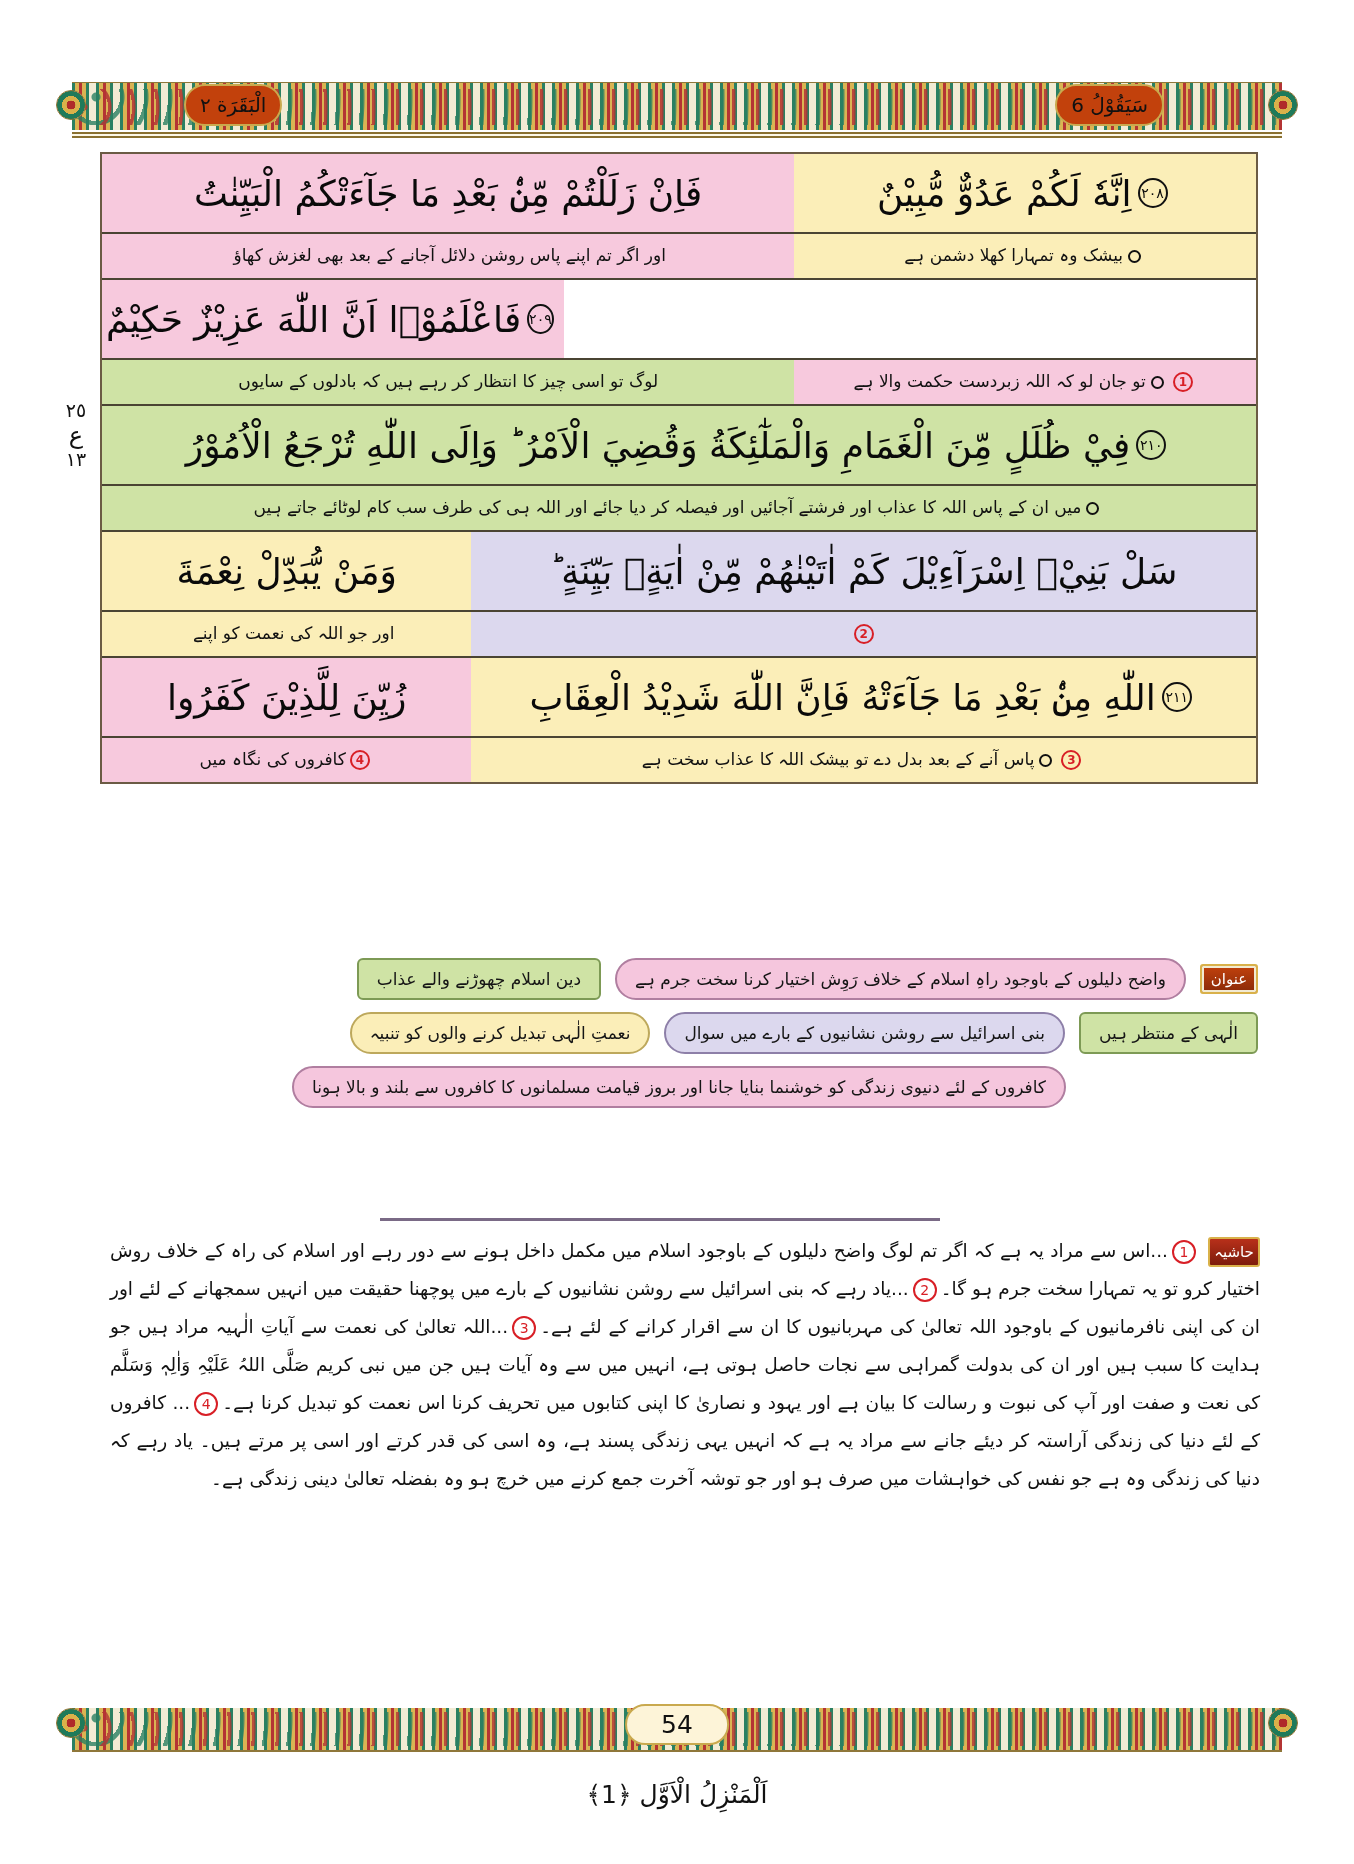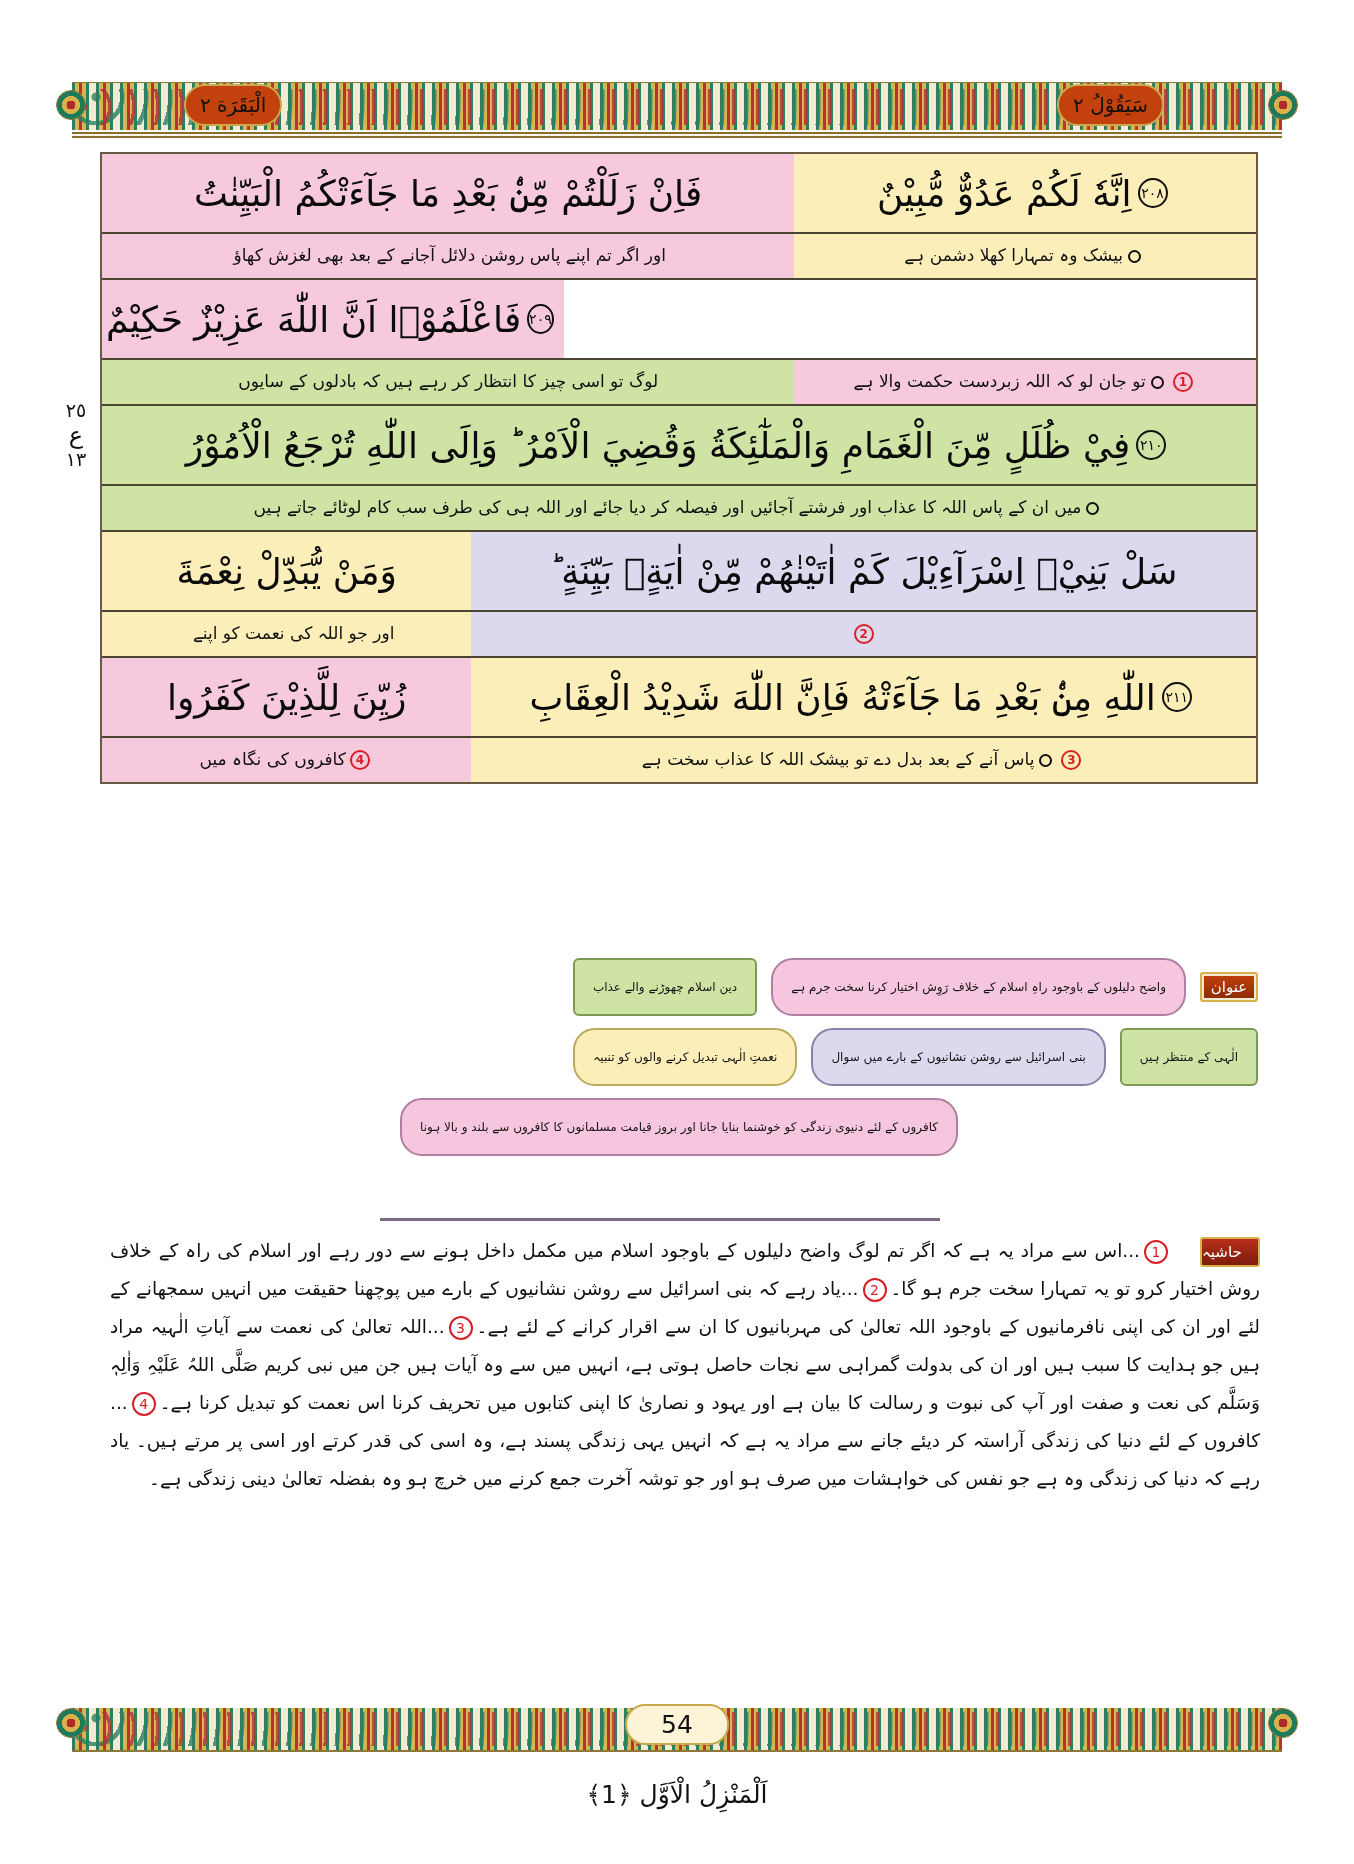--- a/index.html
+++ b/index.html
@@ -134,22 +134,22 @@
   .topics { position:absolute; left:100px; top:958px; width:1158px; }
   .topic-row {
     display:flex; flex-direction:row-reverse;
     justify-content:flex-start; align-items:center;
     gap:14px; margin-bottom:12px;
   }
   .topic-row.center { justify-content:center; }
   .pill {
     border:2px solid #8d7fa8;
     border-radius:22px;
-    padding:20px 18px;
-    font-size:12px; direction:rtl; color:#151515;
+    padding:9px 18px;
+    font-size:17px; direction:rtl; color:#151515;
     font-family:"DejaVu Sans", sans-serif;
     white-space:nowrap;
     display:inline-block;
   }
   .pill.pink  { background:#f5c6dd; border-color:#b07ea0; }
   .pill.green { background:#cfe3a5; border-color:#7d9a55; border-radius:6px; }
   .pill.yellow{ background:#fbeeb8; border-color:#bda85c; }
   .pill.lilac { background:#dcd8ee; border-color:#8d7fa8; }
 
   .unwan-badge{
@@ -169,26 +169,26 @@
   }
   .footnotes {
     position:absolute; left:110px; top:1232px; width:1150px;
     direction:rtl; text-align:justify;
     font-size:18.5px; line-height:2.05;
     color:#111;
     font-family:"DejaVu Sans", sans-serif;
   }
   .hashiya-badge{
     display:inline-block;
-    width:60px; height:30px;
+    width:52px; height:30px;
     background:linear-gradient(180deg,#b8301a,#7d1c0c);
     border:2px solid #d9b14a;
     color:#fff; font-size:15px;
-    text-align:left; line-height:26px;
-    vertical-align:middle; margin-left:28px;
+    text-align:center; line-height:26px;
+    vertical-align:middle; margin-left:8px;
     border-radius:3px;
   }
   .fn-num{
     display:inline-block;
     border:2px solid #d81f26; border-radius:50%;
     width:24px; height:24px; line-height:20px;
     text-align:center; font-size:14px; color:#d81f26;
     margin:0 4px; vertical-align:middle;
   }
 
@@ -232,21 +232,21 @@
 <body>
 
 <div class="page">
 
   <div class="header-band">
     <div class="orn-strip"></div>
     <div class="orn-rule"></div>
     <div class="corner-medallion cl"></div>
     <div class="corner-medallion cr"></div>
     <div class="cartouche left">الْبَقَرَة ٢</div>
-    <div class="cartouche right">سَيَقُوْلُ ٢</div>
+    <div class="cartouche right">سَيَقُوْلُ 6</div>
   </div>
 
   <div class="margin-notes">
     <div>٢٥</div>
     <div class="ruku">ع</div>
     <div>١٣</div>
   </div>
 
   <div class="verse-table">
 

